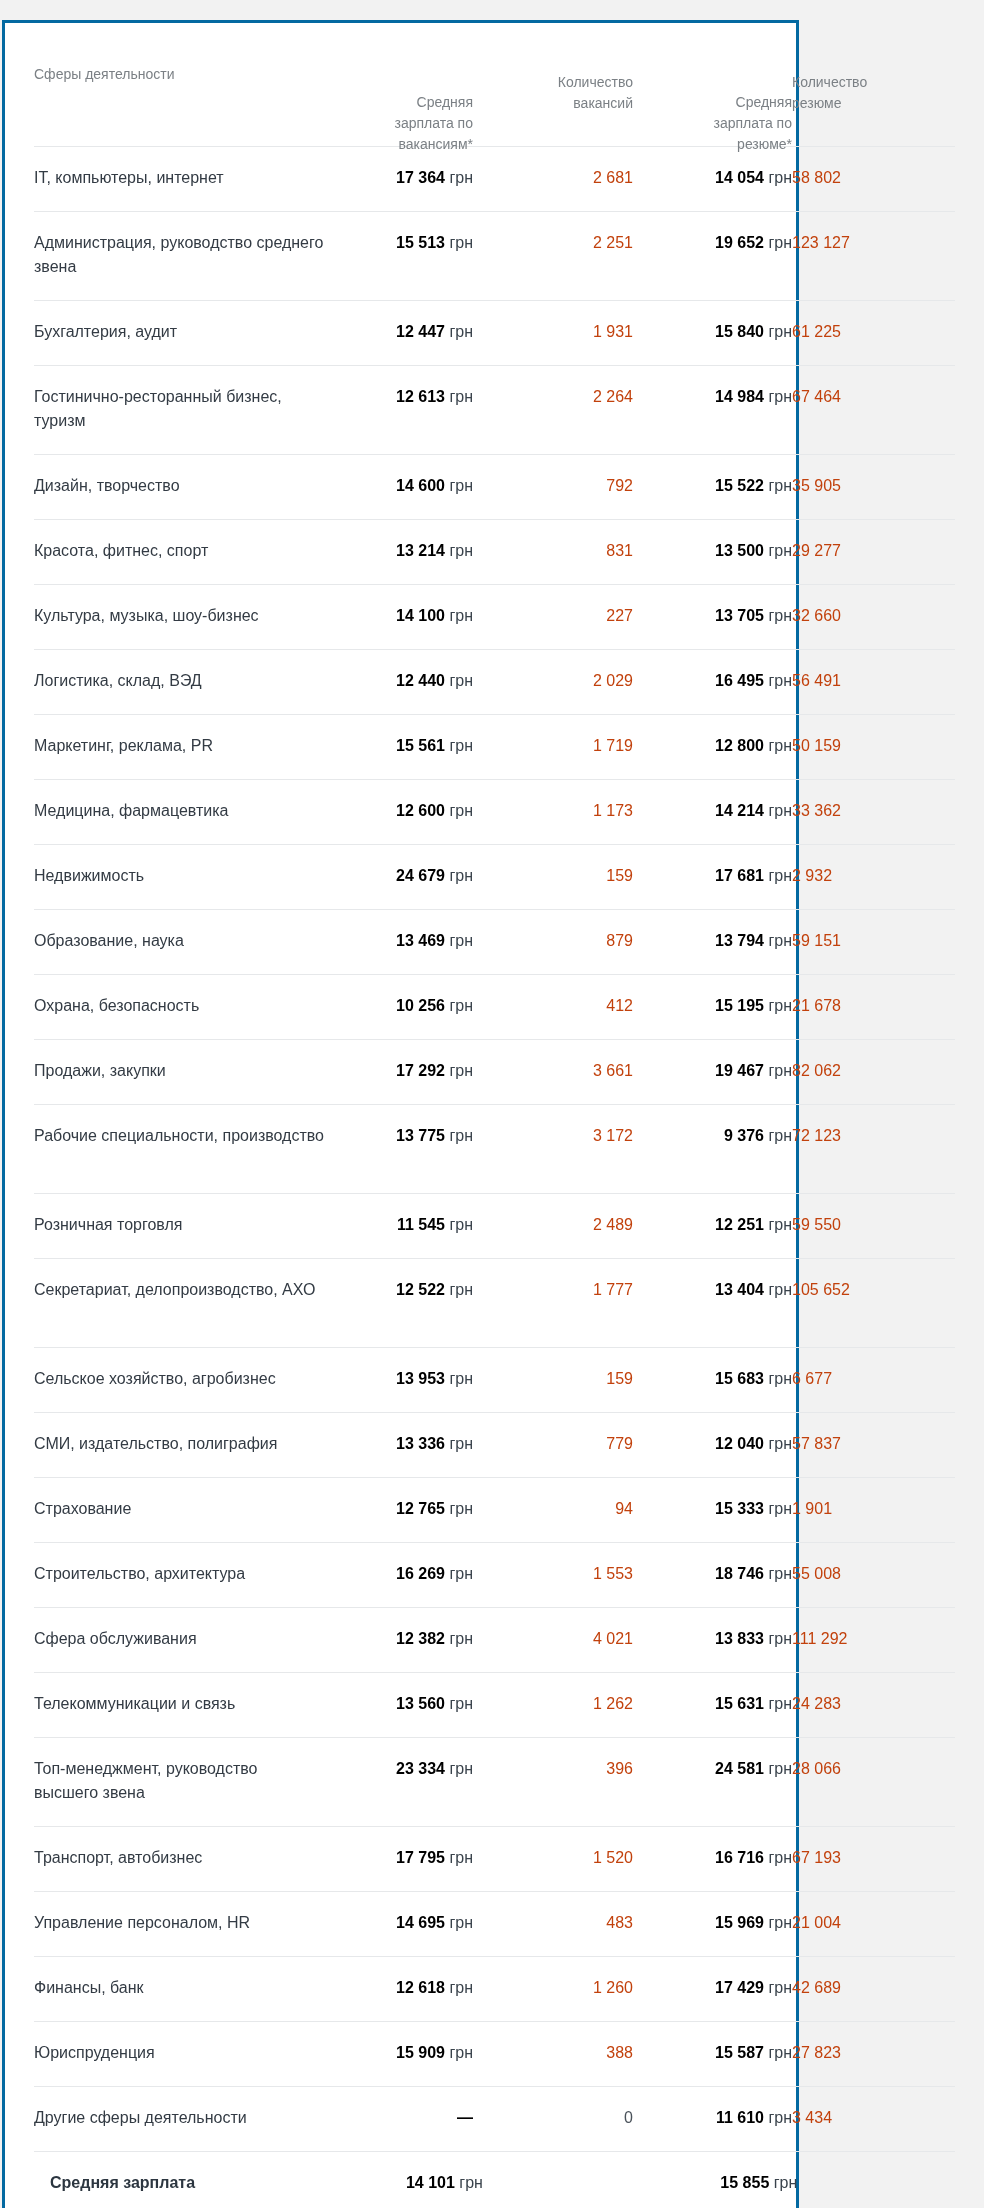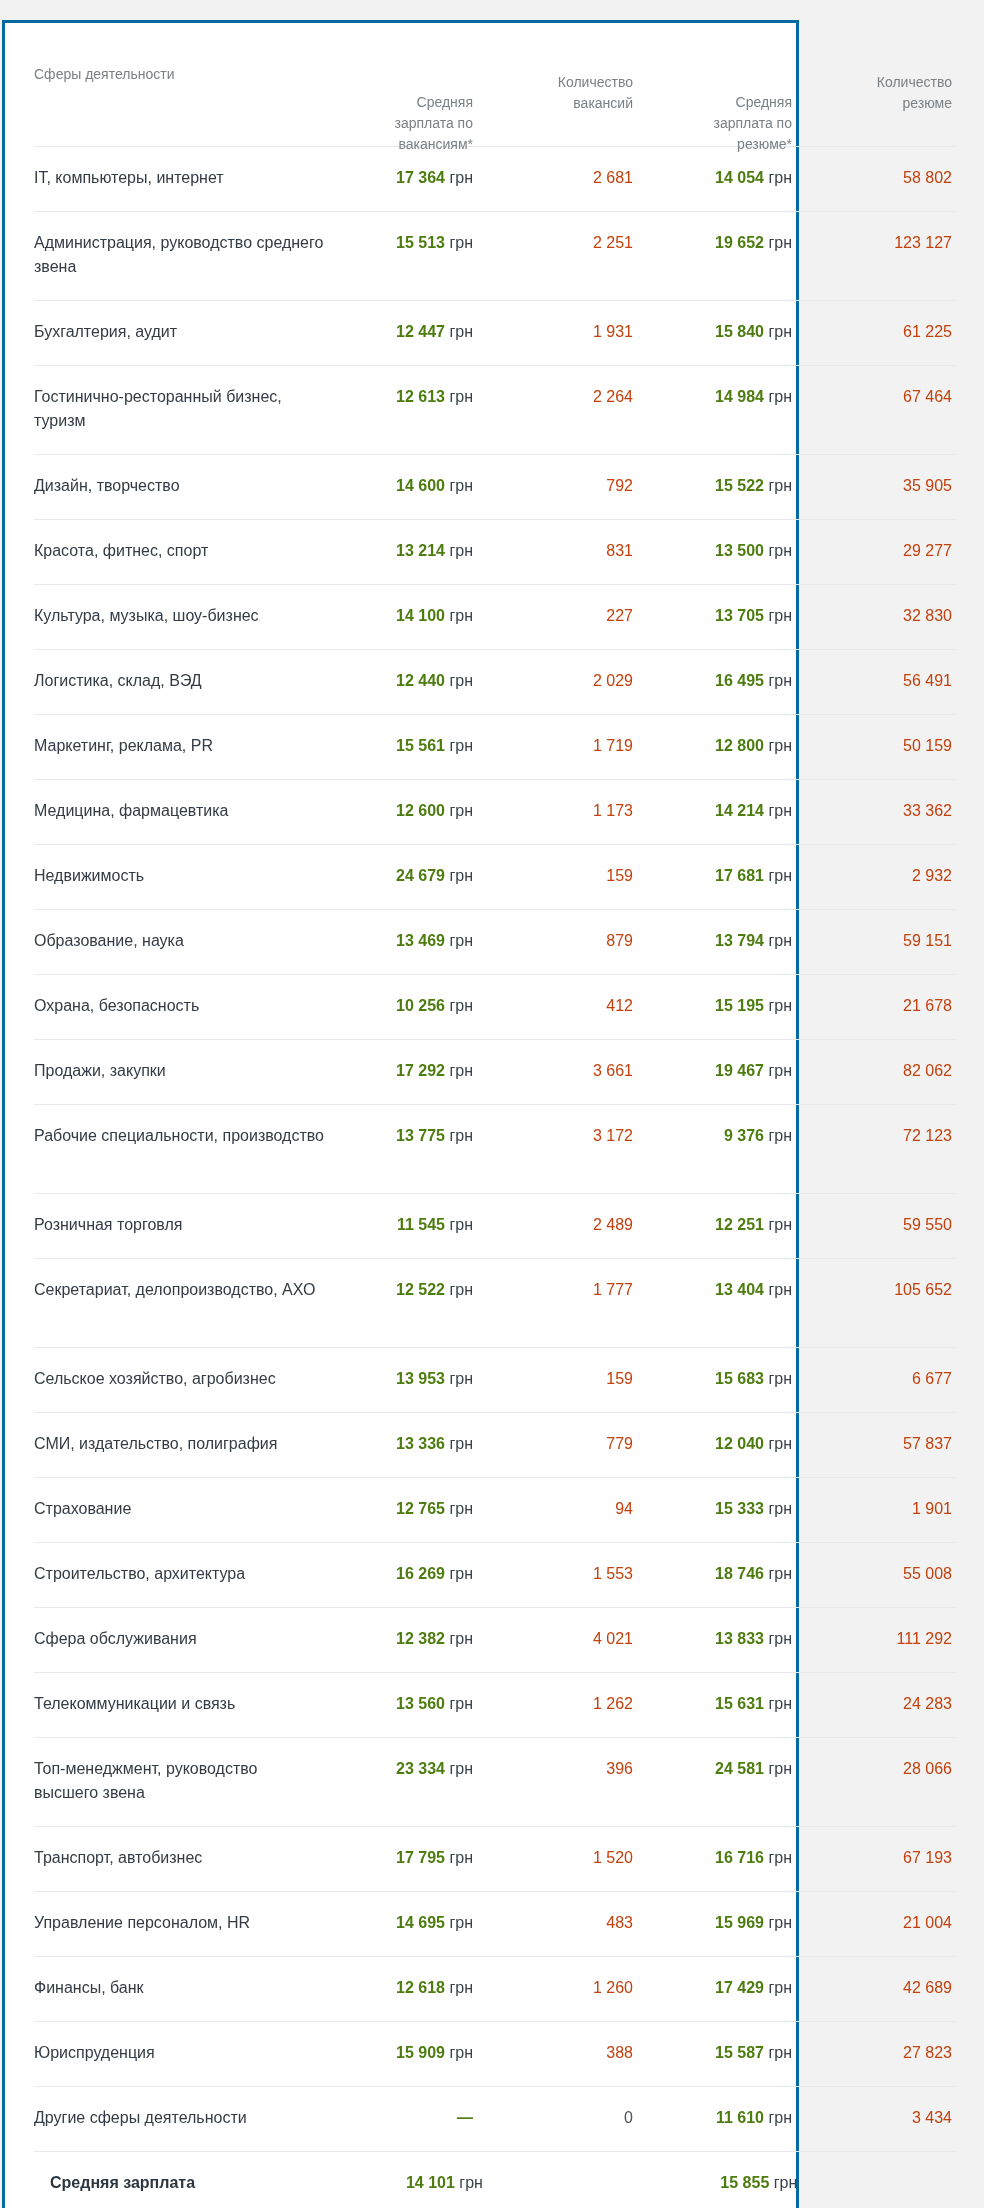--- a/index.html
+++ b/index.html
@@ -12,33 +12,33 @@
   .table { position: absolute; left: 29px; top: 0; width: 921px; }
   .thead {
     display: flex; padding-top: 41px; height: 124px;
     border-bottom: 1px solid #e6e8ea;
   }
   .th { font-size: 14px; line-height: 21px; color: #7b8085; }
   .c0 { width: 310px; text-align: left; }
   .c1 { width: 129px; text-align: right; }
   .c2 { width: 160px; text-align: right; }
   .c3 { width: 159px; text-align: right; }
-  .c4 { width: 160px; text-align: right; }
+  .c4 { width: 160px; }
   .th.c1 .w, .th.c3 .w { display: inline-block; width: 110px; margin-top: 28px; }
   .th.c2 .w, .th.c4 .w { display: inline-block; width: 110px; margin-top: 8px; }
   .row {
     display: flex; align-items: flex-start;
     border-bottom: 1px solid #e6e8ea;
     padding-top: 19px; height: 65px;
   }
   .row.two { height: 89px; }
   .row.last { border-bottom: none; }
   .cell { font-size: 16px; line-height: 24px; }
   .name { color: #333b44; padding-right: 20px; }
-  .money b { font-weight: bold; color: #4d7c0f; }
+  .money b { font-weight: bold; color: #000000; }
   .money .cur { color: #3a434c; }
   .count { color: #c2410c; }
   .count.zero { color: #4a525a; }
   .dash { font-weight: bold; color: #2c3640; }
   .total .name { font-weight: bold; color: #2c3640; margin-left: 16px; }
 </style>
 </head>
 <body>
 
 <div class="card">
@@ -91,21 +91,21 @@
     <div class="cell c1 money"><b>13 214</b><span class="sp"> </span><span class="cur">грн</span></div>
     <div class="cell c2 count">831</div>
     <div class="cell c3 money"><b>13 500</b> <span class="cur">грн</span></div>
     <div class="cell c4 count">29 277</div>
   </div>
         <div class="row">
     <div class="cell c0 name">Культура, музыка, шоу-бизнес</div>
     <div class="cell c1 money"><b>14 100</b><span class="sp"> </span><span class="cur">грн</span></div>
     <div class="cell c2 count">227</div>
     <div class="cell c3 money"><b>13 705</b> <span class="cur">грн</span></div>
-    <div class="cell c4 count">32 830</div>
+    <div class="cell c4 count">32 660</div>
   </div>
         <div class="row">
     <div class="cell c0 name">Логистика, склад, ВЭД</div>
     <div class="cell c1 money"><b>12 440</b><span class="sp"> </span><span class="cur">грн</span></div>
     <div class="cell c2 count">2 029</div>
     <div class="cell c3 money"><b>16 495</b> <span class="cur">грн</span></div>
     <div class="cell c4 count">56 491</div>
   </div>
         <div class="row">
     <div class="cell c0 name">Маркетинг, реклама, PR</div>

